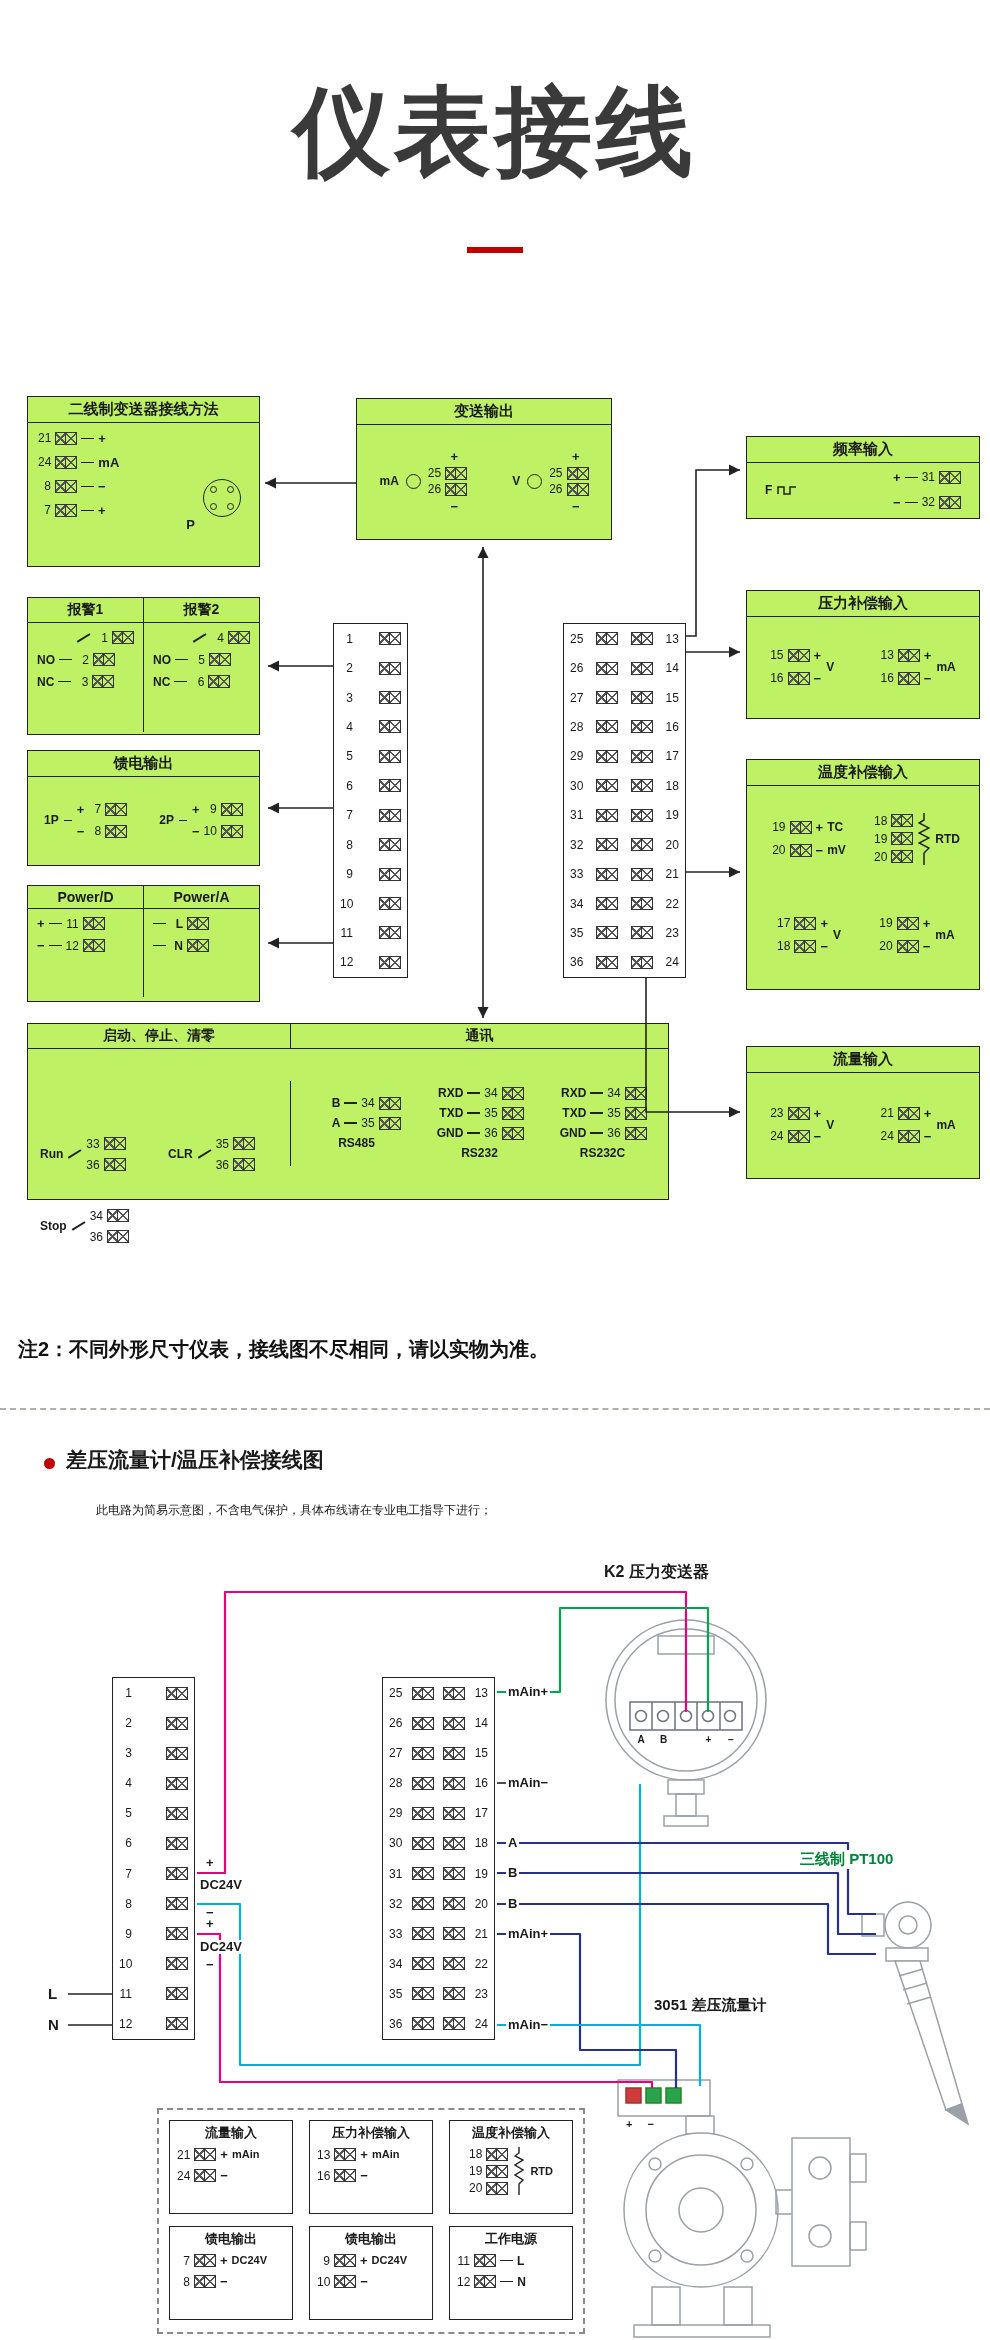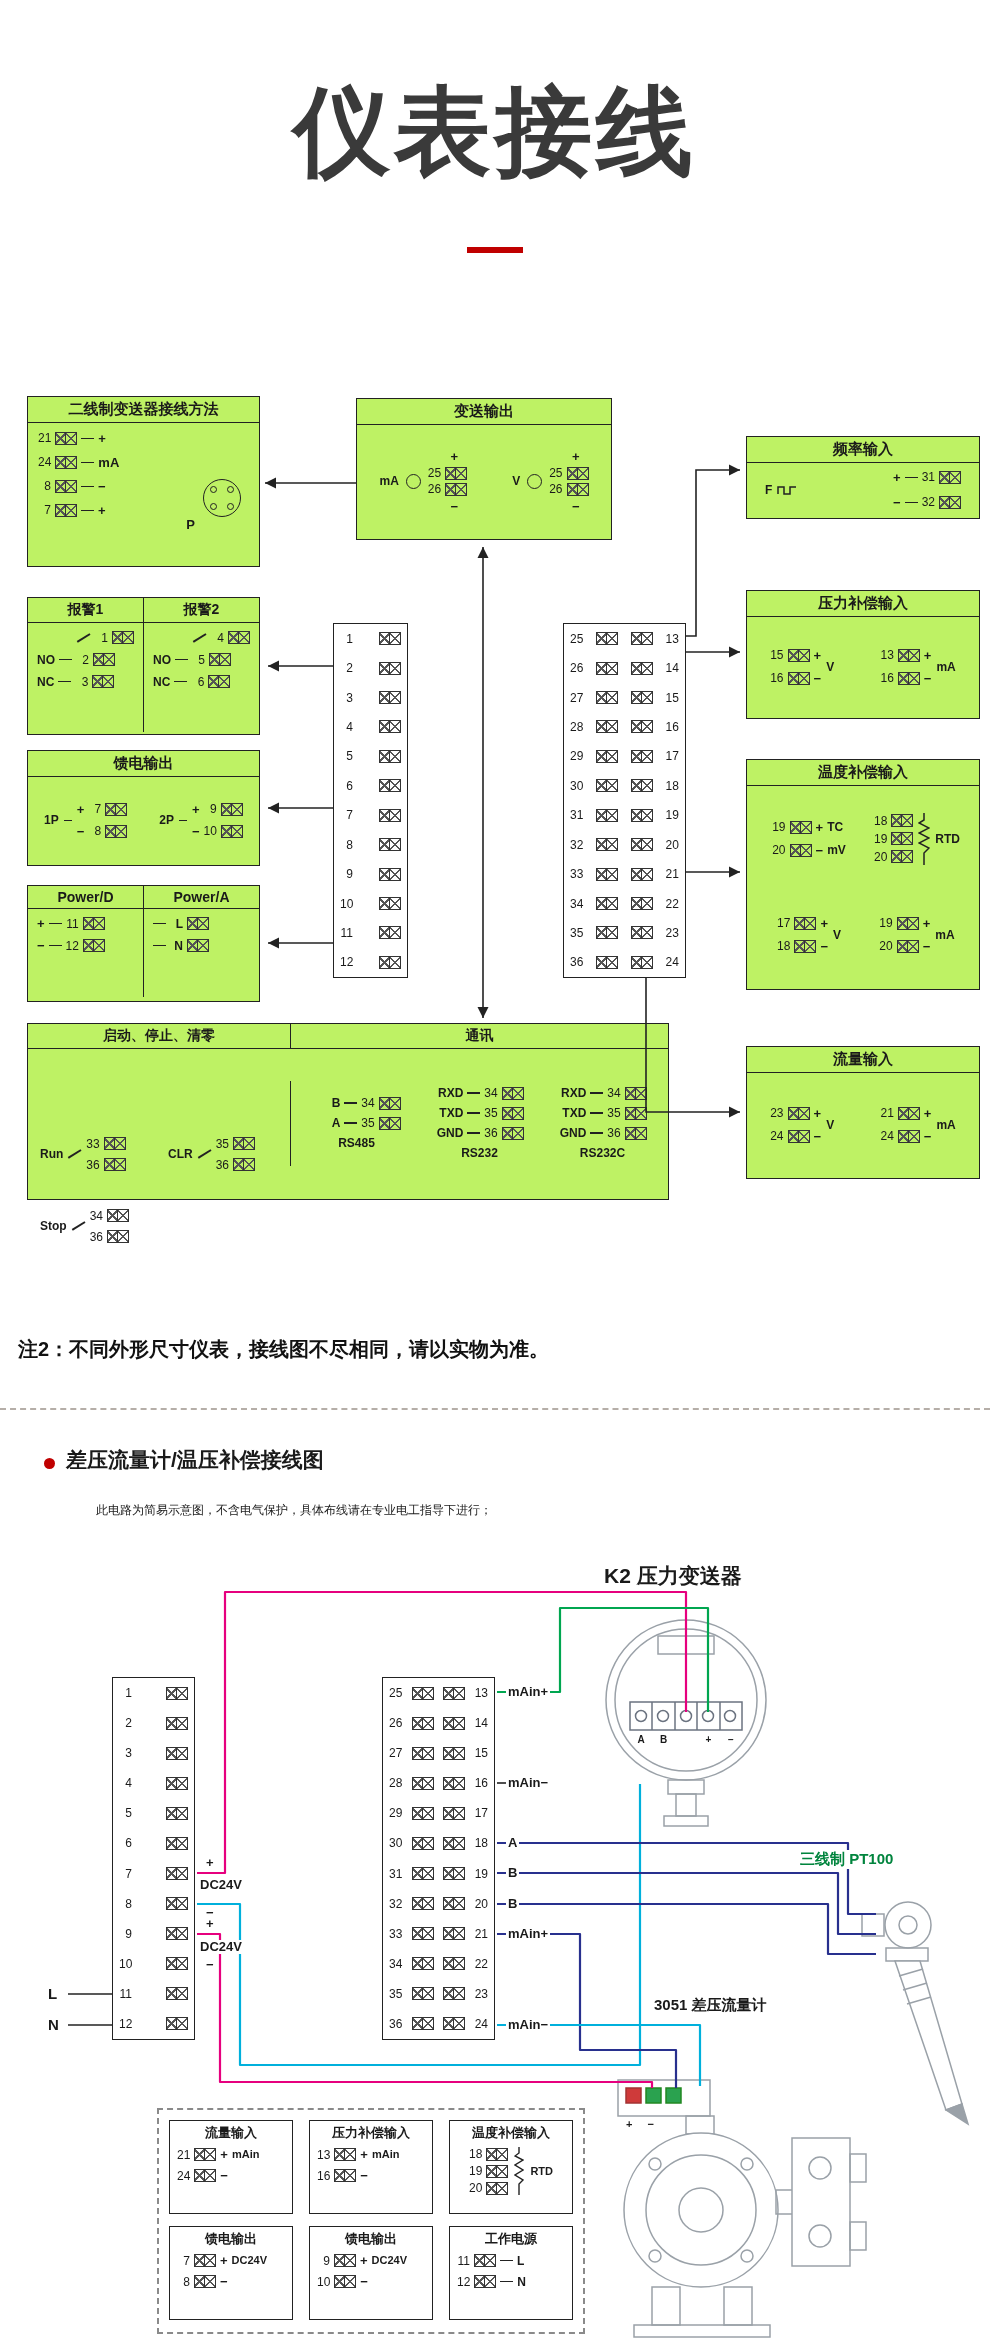--- a/index.html
+++ b/index.html
@@ -1024,21 +1024,21 @@
     </div>
 
   <div class="note" style="left:18px;top:1336px">注2：不同外形尺寸仪表，接线图不尽相同，请以实物为准。</div>
 
   <div id="divider"></div>
 
   <div id="bullet"></div>
   <div id="s2-heading">差压流量计/温压补偿接线图</div>
   <div id="s2-sub">此电路为简易示意图，不含电气保护，具体布线请在专业电工指导下进行；</div>
 
-  <div class="devlabel" style="left:602px;top:1562px;font-size:21px">K2 压力变送器</div>
+  <div class="devlabel" style="left:602px;top:1562px;font-size:16px">K2 压力变送器</div>
   <div class="devlabel" style="left:798px;top:1850px;font-size:15px;color:var(--pt100-green,#00843d)">三线制 PT100</div>
   <div class="devlabel" style="left:652px;top:1996px;font-size:15px">3051 差压流量计</div>
 
   <div id="k2-terms">
     <span>A</span>
       <span>B</span>
       <span></span>
       <span>+</span>
       <span>−</span>
   </div>

